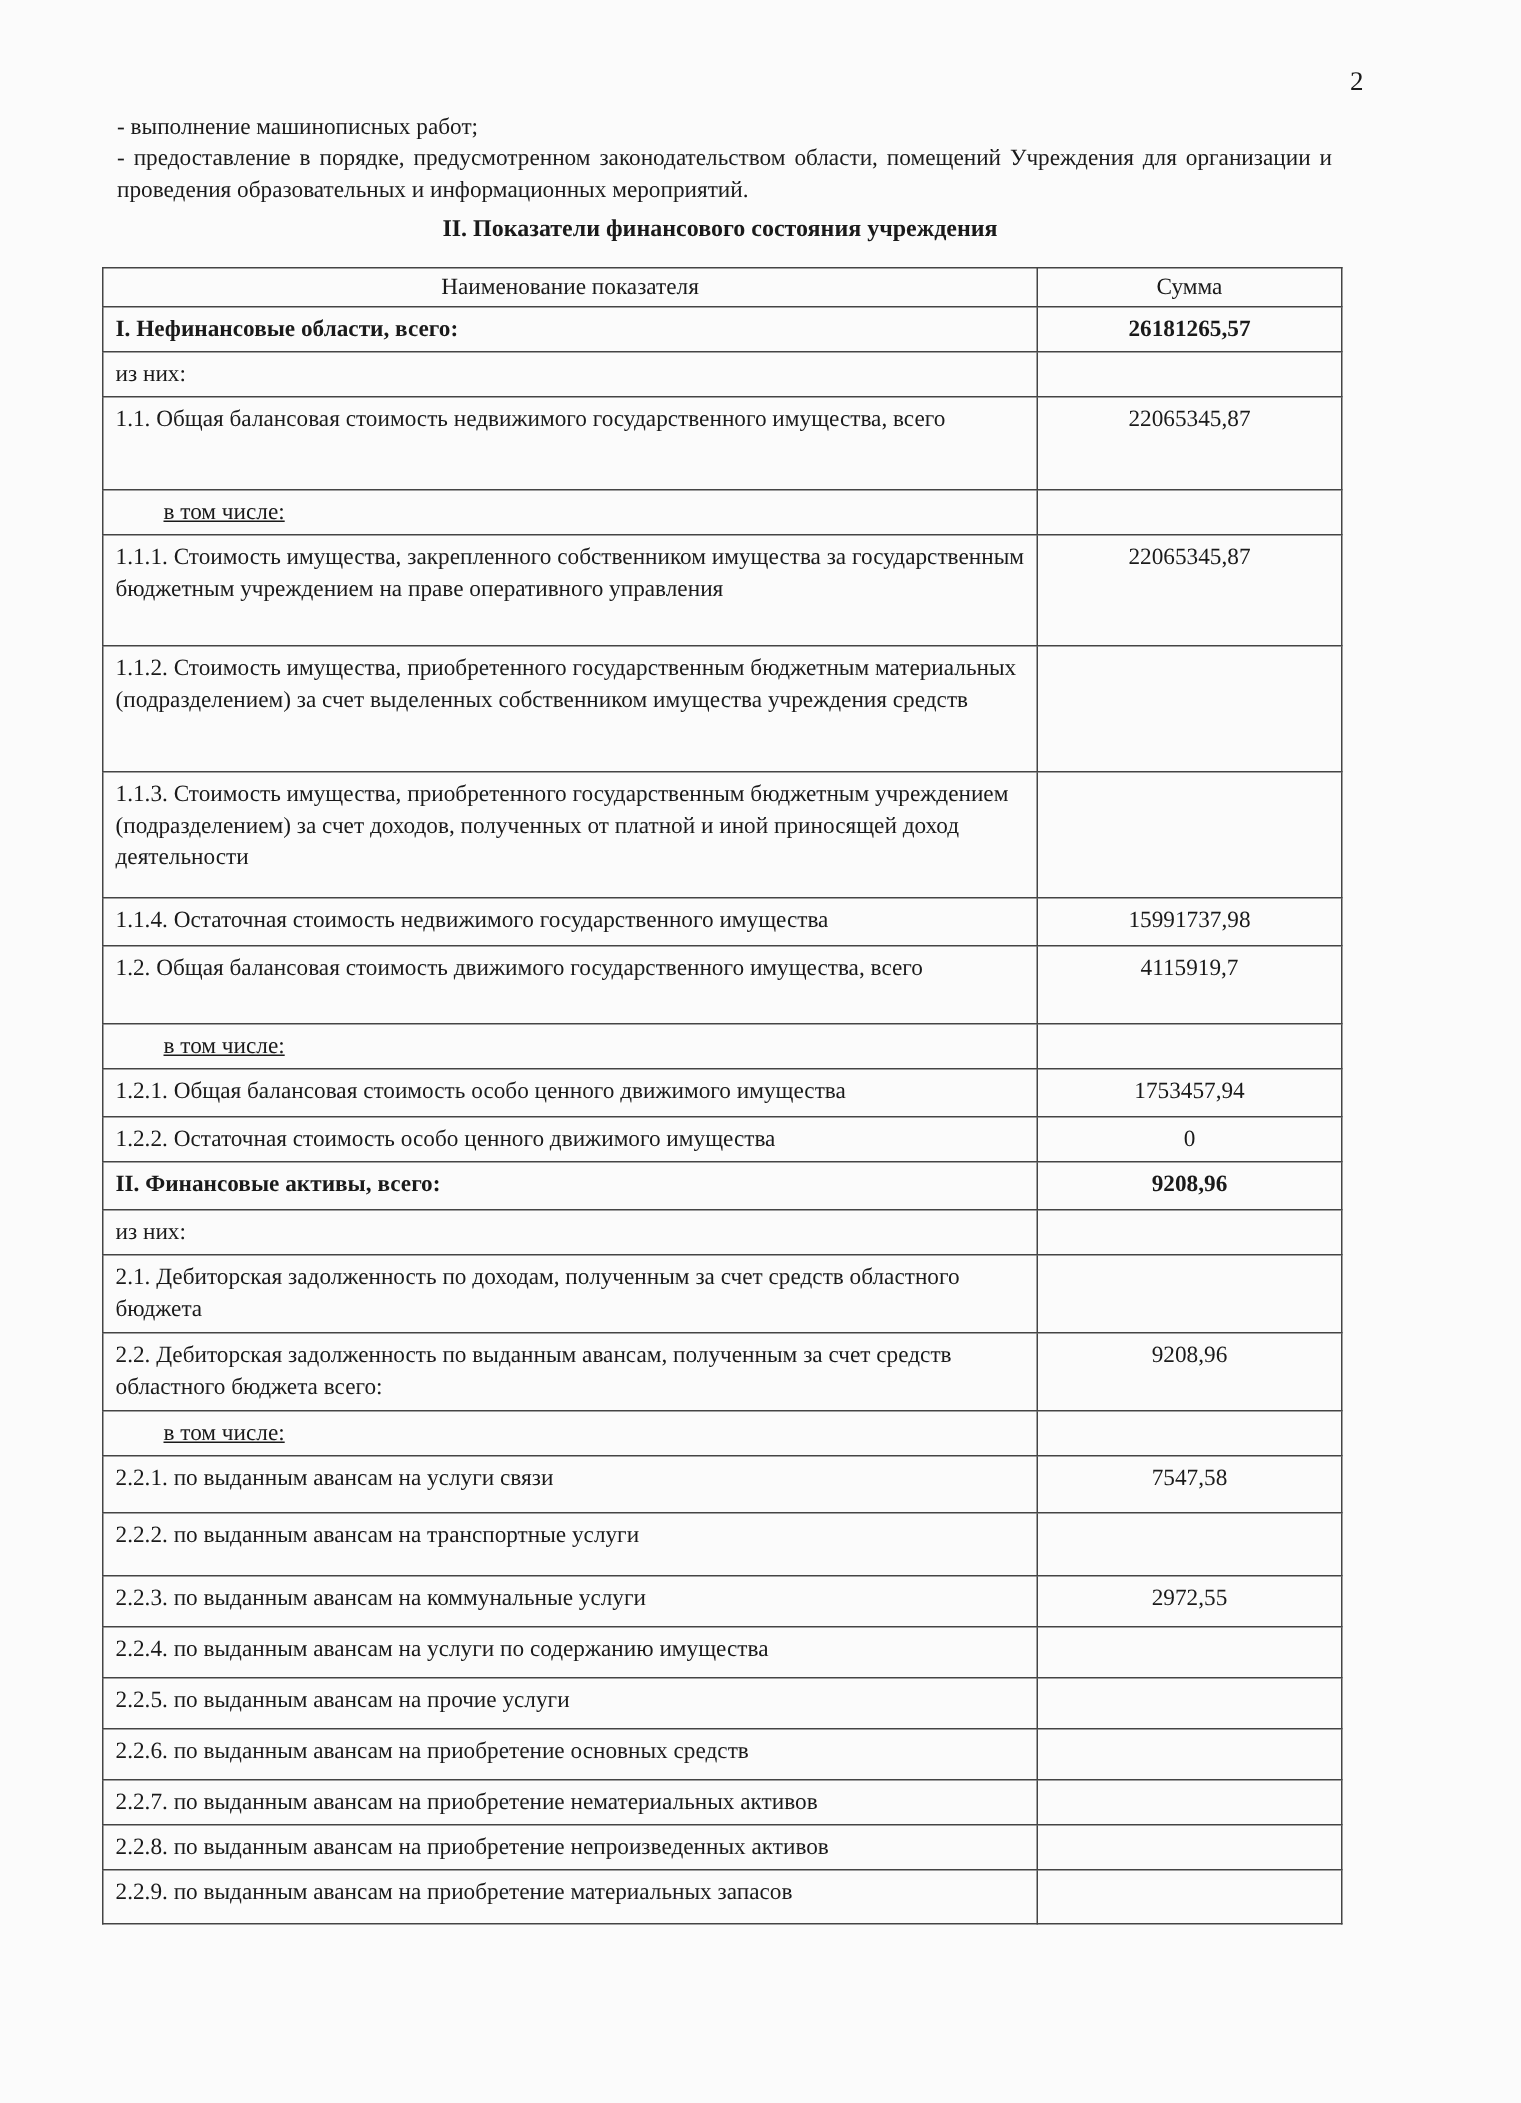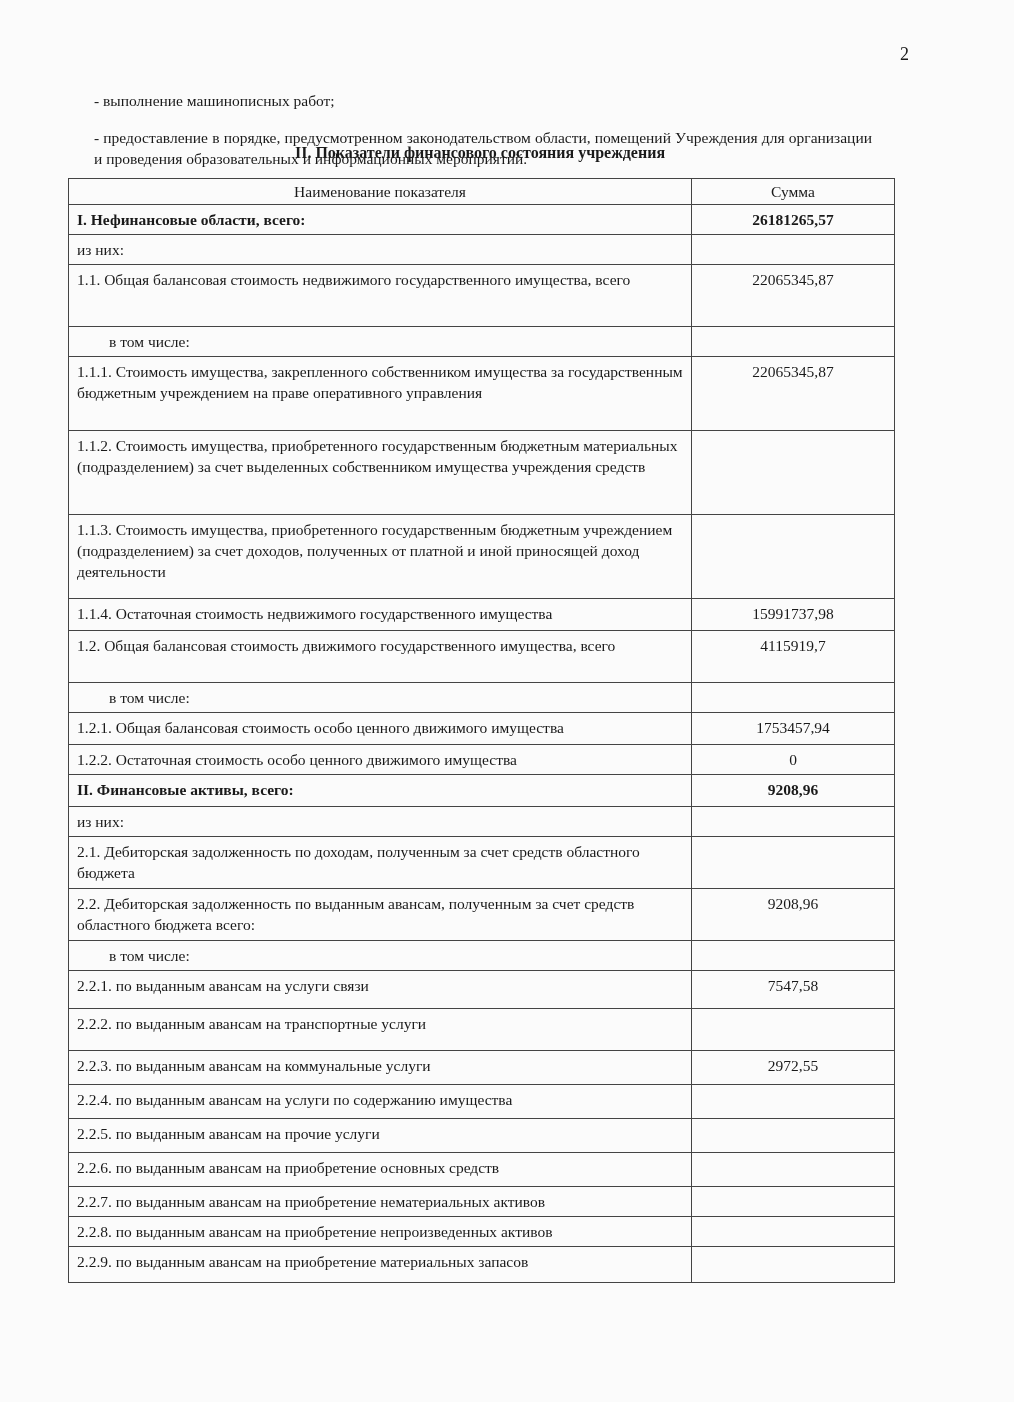--- a/index.html
+++ b/index.html
@@ -2,31 +2,31 @@
 <html><head>
 <meta charset="utf-8">
 <style>
   html, body { margin: 0; padding: 0; }
   body {
     width: 1014px; height: 1402px; background: #fbfbfb; position: relative; overflow: hidden;
     font-family: "Liberation Serif", "DejaVu Serif", serif; color: #1a1a1a;
   }
   .page-num { position: absolute; left: 900px; top: 44px; font-size: 18px; }
   .intro { position: absolute; left: 78px; top: 74px; width: 810px; font-size: 15.5px; line-height: 21px; text-align: justify; }
-  .intro p { margin: 16px; }
+  .intro p { margin: 0; }
   .section-title { position: absolute; left: 0; width: 960px; top: 144px; text-align: center; font-weight: bold; font-size: 16px; }
   table {
     position: absolute; left: 68px; top: 178px; width: 827px;
     border-collapse: collapse; font-size: 15.5px; line-height: 21px;
   }
   td { border: 1px solid #444; padding: 4px 8px 4px 8px; vertical-align: top; }
   td.sum { width: 186px; text-align: center; }
   tr.header td { text-align: center; padding: 2px 8px; margin-left: 11px; }
   tr.bold td { font-weight: bold; }
-  td.indent { padding-left: 40px; }
+  td.indent { padding-left: 40px; text-decoration: underline; }
 </style>
 </head>
 <body>
 
 <div class="page-num">2</div>
 
 <div class="intro">
   <p>- выполнение машинописных работ;</p>
   <p>- предоставление в порядке, предусмотренном законодательством области, помещений Учреждения для организации и проведения образовательных и информационных мероприятий.</p>
 </div>

